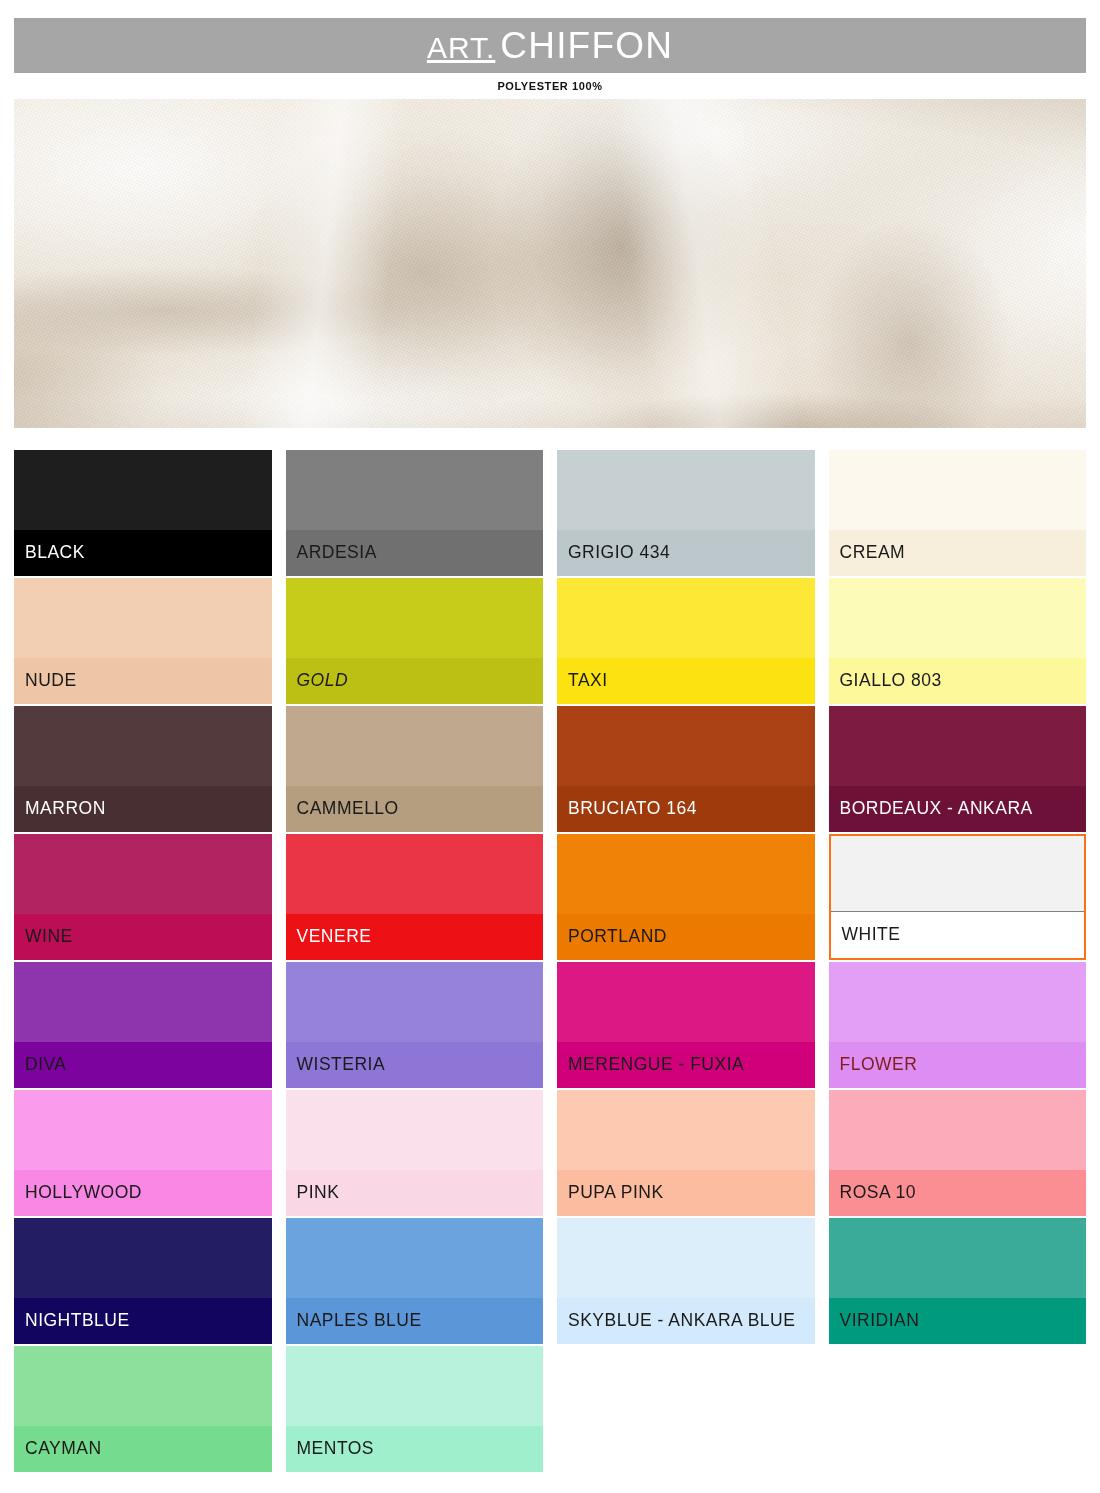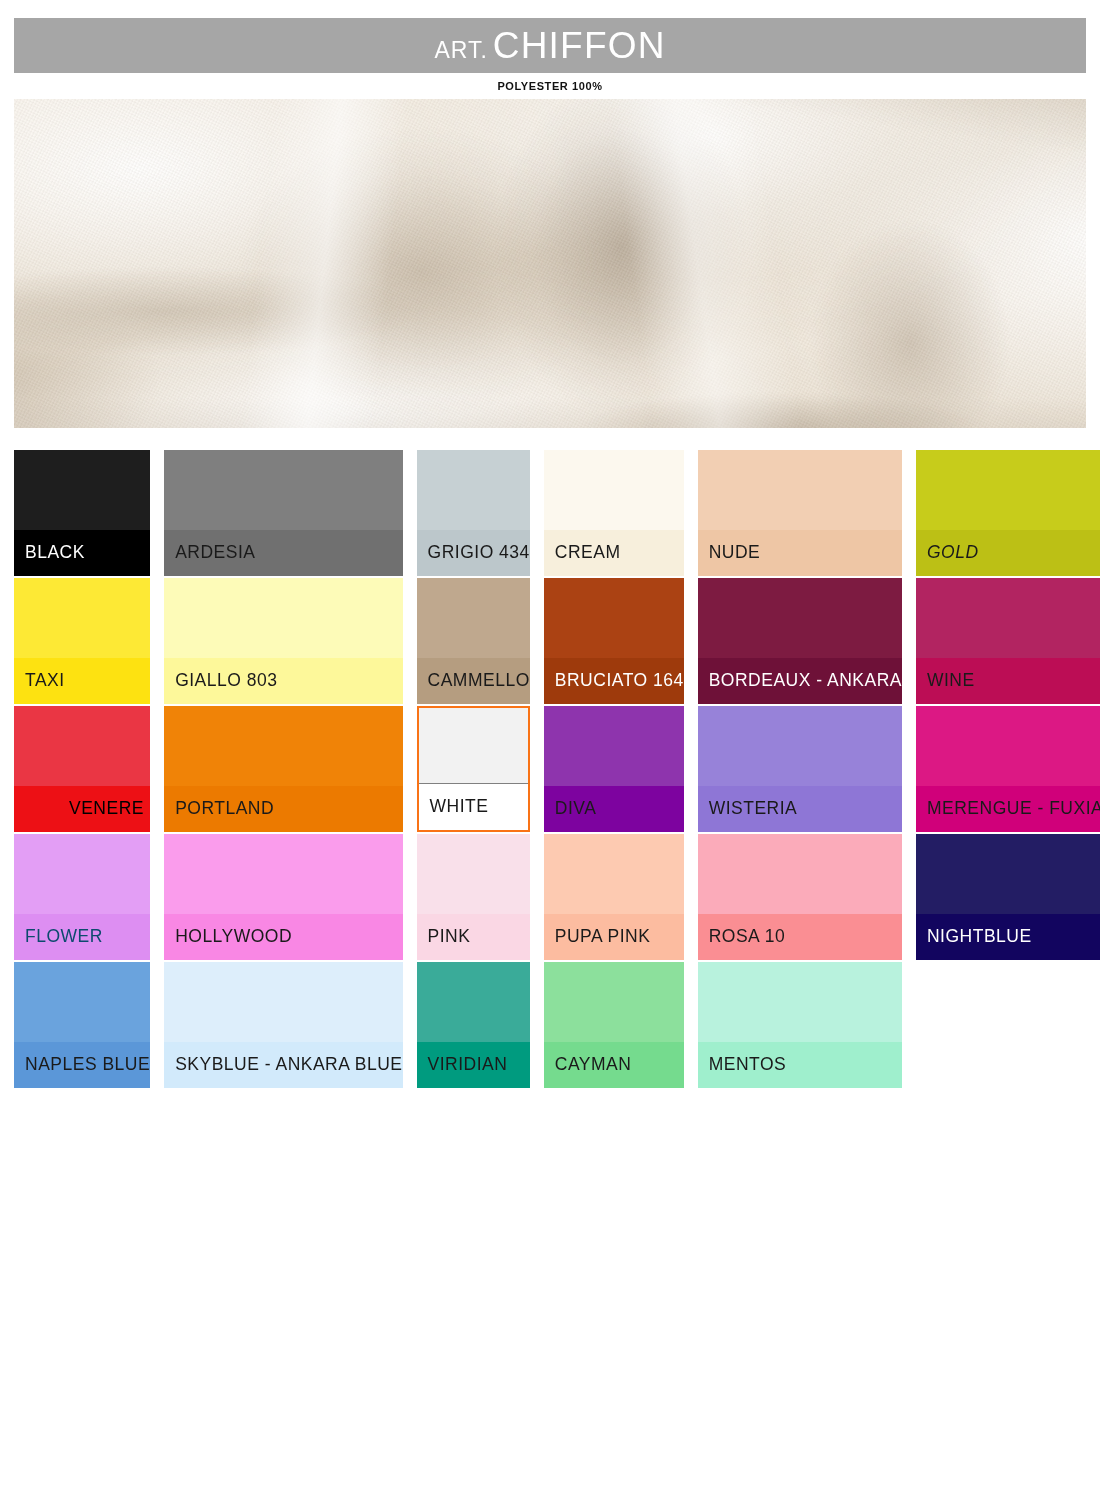--- a/index.html
+++ b/index.html
@@ -25,22 +25,23 @@
   }
   .header-title {
     color: #ffffff;
     font-family: "Liberation Sans", sans-serif;
     font-weight: 300;
     letter-spacing: 0.5px;
     white-space: nowrap;
     line-height: 1;
   }
   .header-title .art {
-    font-size: 23px;
+    font-size: 30px;
     letter-spacing: 1px;
+    text-decoration: underline;
   }
   .header-title .name {
     font-size: 37px;
     letter-spacing: 1.2px;
   }
   .composition {
     position: absolute;
     left: 0; top: 80px; width: 1100px;
     text-align: center;
     font-size: 11px;
@@ -88,23 +89,23 @@
       linear-gradient(96deg, rgba(255,255,255,0) 0%, rgba(255,255,255,0) 28%, rgba(255,255,255,0.55) 33%, rgba(255,255,255,0) 38%, rgba(255,255,255,0) 100%),
       linear-gradient(82deg, rgba(255,255,255,0) 0%, rgba(255,255,255,0) 56%, rgba(255,255,255,0.45) 61%, rgba(255,255,255,0) 67%, rgba(255,255,255,0) 100%),
       linear-gradient(188deg, rgba(142,126,106,0.22) 0%, rgba(0,0,0,0) 18%),
       linear-gradient(0deg, rgba(146,130,110,0.20) 0%, rgba(0,0,0,0) 16%);
   }
 
   
   .grid {
     position: absolute;
     left: 14px; top: 450px;
-    width: 868px;
+    width: 1072px;
     display: grid;
-    grid-template-columns: repeat(6, 1fr);
+    grid-template-columns: repeat(4, 1fr);
     column-gap: 14px;
     row-gap: 2px;
   }
   .swatch {
     position: relative;
     height: 126px;
     display: flex;
     flex-direction: column;
   }
   .swatch .top { flex: 1 1 auto; }
@@ -191,20 +192,26 @@
           <span class="label" style="color: rgb(26, 26, 26);">TAXI</span>
         </div>
       </div>
       <div class="swatch">
         <div class="top" style="background: rgb(253, 251, 184);"></div>
         <div class="bottom" style="background: rgb(253, 248, 154);">
           <span class="label" style="color: rgb(26, 26, 26);">GIALLO 803</span>
         </div>
       </div>
       <div class="swatch">
+        <div class="top" style="background: rgb(83, 58, 60);"></div>
+        <div class="bottom" style="background: rgb(72, 47, 49);">
+          <span class="label" style="color: rgb(255, 255, 255);">MARRON</span>
+        </div>
+      </div>
+      <div class="swatch">
         <div class="top" style="background: rgb(191, 168, 142);"></div>
         <div class="bottom" style="background: rgb(181, 157, 128);">
           <span class="label" style="color: rgb(26, 26, 26);">CAMMELLO</span>
         </div>
       </div>
       <div class="swatch">
         <div class="top" style="background: rgb(171, 66, 19);"></div>
         <div class="bottom" style="background: rgb(158, 58, 12);">
           <span class="label" style="color: rgb(255, 255, 255);">BRUCIATO 164</span>
         </div>
@@ -217,21 +224,21 @@
       </div>
       <div class="swatch">
         <div class="top" style="background: rgb(178, 36, 97);"></div>
         <div class="bottom" style="background: rgb(188, 13, 85);">
           <span class="label" style="color: rgb(26, 26, 26);">WINE</span>
         </div>
       </div>
       <div class="swatch">
         <div class="top" style="background: rgb(234, 54, 68);"></div>
         <div class="bottom" style="background: rgb(237, 16, 21);">
-          <span class="label" style="color: #000000; margin-left: 44px;">VENERE</span>
+          <span class="label" style="color: #ffffff;">VENERE</span>
         </div>
       </div>
       <div class="swatch">
         <div class="top" style="background: rgb(240, 131, 7);"></div>
         <div class="bottom" style="background: rgb(236, 122, 0);">
           <span class="label" style="color: rgb(26, 26, 26);">PORTLAND</span>
         </div>
       </div>
       <div class="swatch bordered">
         <div class="top" style="background: rgb(242, 242, 242);"></div>
@@ -253,21 +260,21 @@
       </div>
       <div class="swatch">
         <div class="top" style="background: rgb(220, 24, 132);"></div>
         <div class="bottom" style="background: rgb(208, 0, 122);">
           <span class="label" style="color: rgb(26, 26, 26);">MERENGUE - FUXIA</span>
         </div>
       </div>
       <div class="swatch">
         <div class="top" style="background: rgb(227, 158, 245);"></div>
         <div class="bottom" style="background: rgb(221, 142, 242);">
-          <span class="label" style="color: #0c4a6e; text-align: right;">FLOWER</span>
+          <span class="label" style="color: #7f1d1d; text-align: right;">FLOWER</span>
         </div>
       </div>
       <div class="swatch">
         <div class="top" style="background: rgb(250, 156, 236);"></div>
         <div class="bottom" style="background: rgb(249, 135, 228);">
           <span class="label" style="color: rgb(26, 26, 26);">HOLLYWOOD</span>
         </div>
       </div>
       <div class="swatch">
         <div class="top" style="background: rgb(249, 224, 234);"></div>

